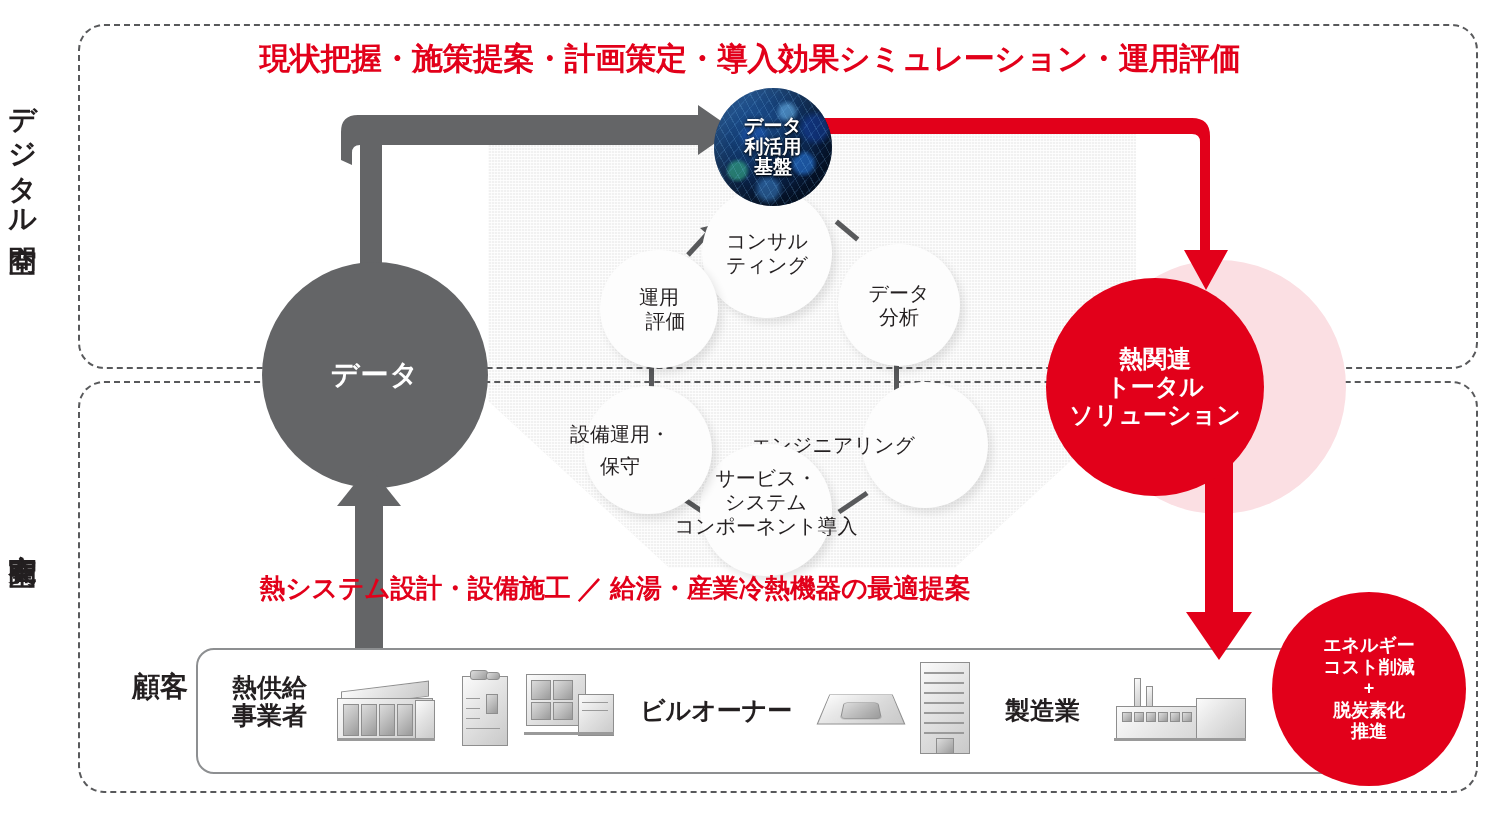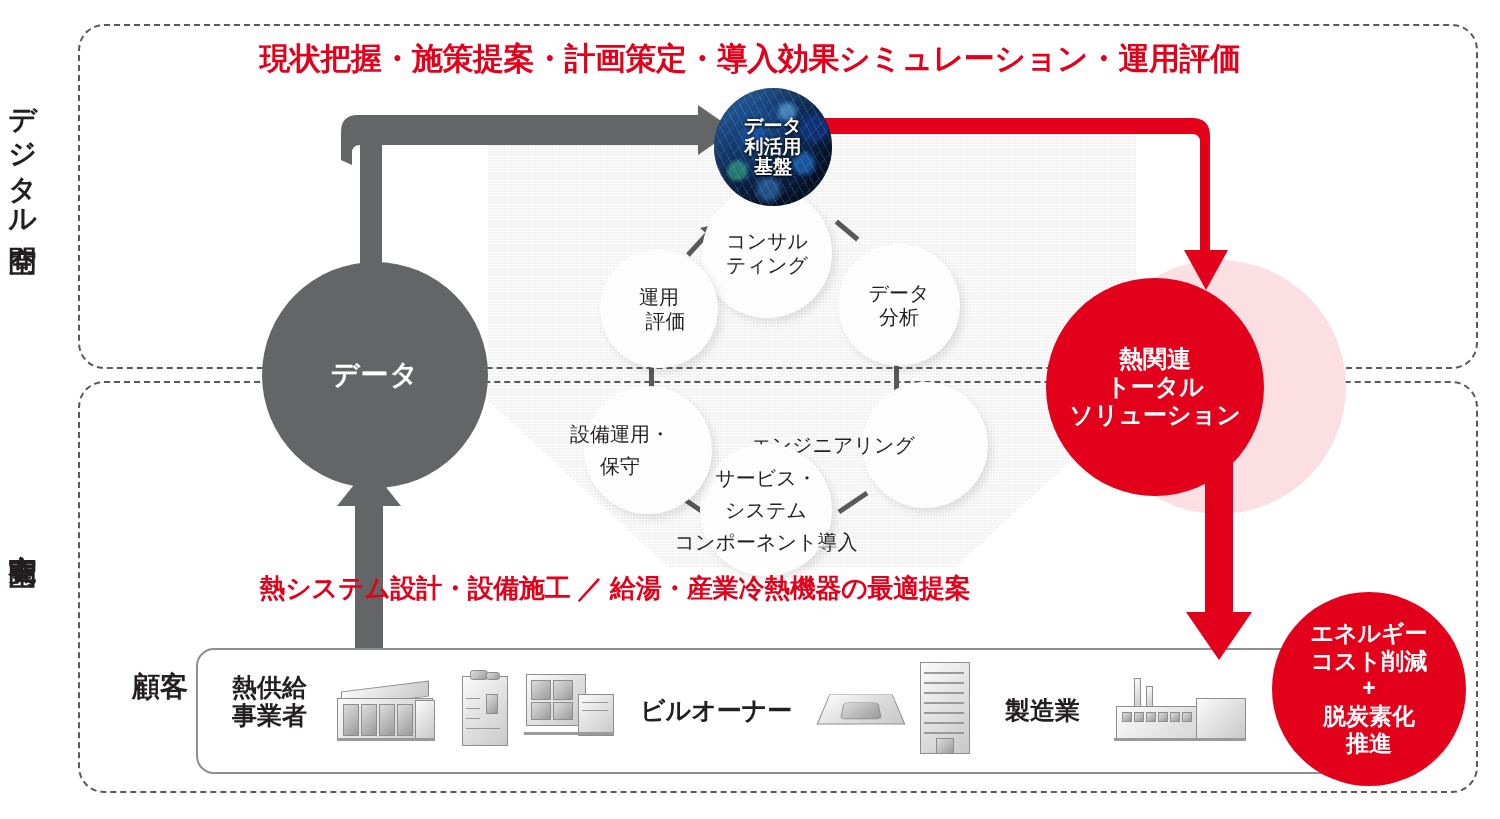--- a/index.html
+++ b/index.html
@@ -181,21 +181,21 @@
     color:#231f20;
     font-size:20px;
     line-height:1.2;
     z-index:5;
   }
   #cyc-consult{ left:702px; top:188px; width:130px; height:130px; }
   #cyc-analysis{ left:838px; top:244px; width:122px; height:122px; }
   #cyc-eng{ left:862px; top:382px; width:126px; height:126px; }
   #cyc-eng span{ position:relative; left:-46px; white-space:nowrap; }
   #cyc-service{ left:700px; top:444px; width:132px; height:132px; }
-  #cyc-service span{ position:relative; top:-4px; white-space:nowrap;margin-top:8px;}
+  #cyc-service span{ position:relative; top:-4px; white-space:nowrap;}
   #cyc-facility{ left:584px; top:386px; width:128px; height:128px; }
   #cyc-facility span{ position:relative; left:-14px; white-space:nowrap;}
   #cyc-eval{ left:600px; top:250px; width:118px; height:118px; }
 
   .cyc-link{ position:absolute; background:#58595b; z-index:4; }
 
   
   #lower-red{
     position:absolute; left:0; top:572px; width:1230px;
     text-align:center; color:#e2001a; font-weight:700;
@@ -232,21 +232,21 @@
 
   
   #benefit-circle{
     position:absolute; left:1272px; top:592px;
     width:194px; height:194px; border-radius:50%;
     background:#e2001a;
     display:flex;align-items:center;justify-content:center;
     z-index:8;
   }
   #benefit-circle span{
-    color:#fff;font-size:23px;font-weight:700;line-height:1.2;text-align:center;
+    color:#fff;font-size:18px;font-weight:700;line-height:1.2;text-align:center;
   }
 </style>
 </head>
 <body>
 
 <div id="stage">
 
   <div id="hex-backdrop" class="abs"></div>
 
   <div id="region-digital" class="region-box"></div>

